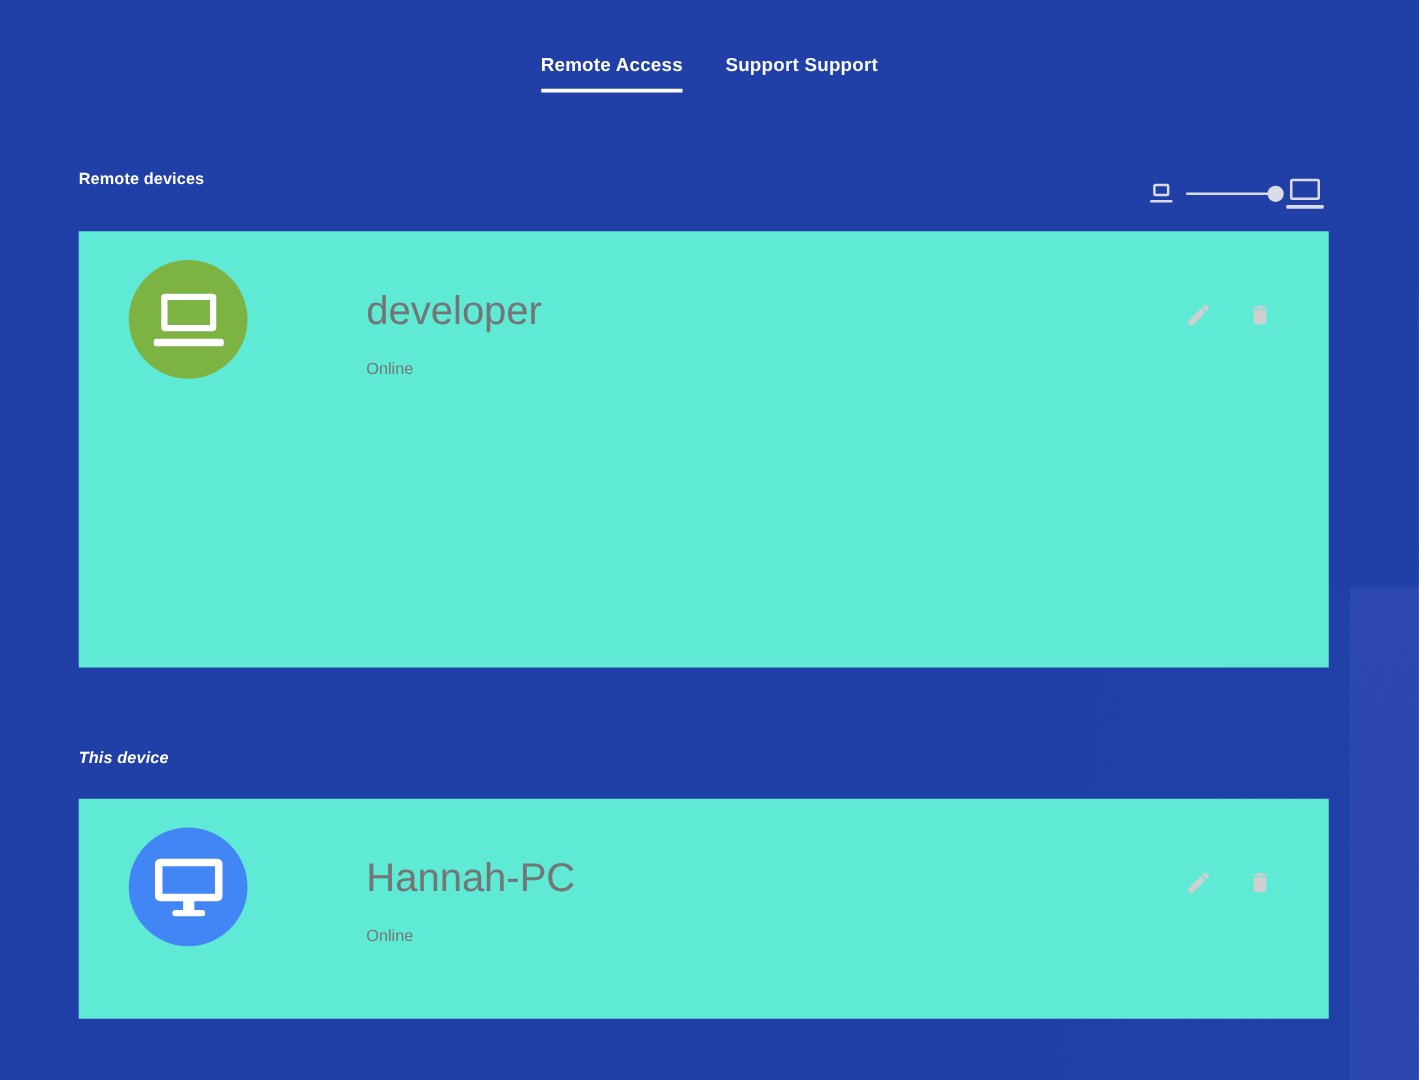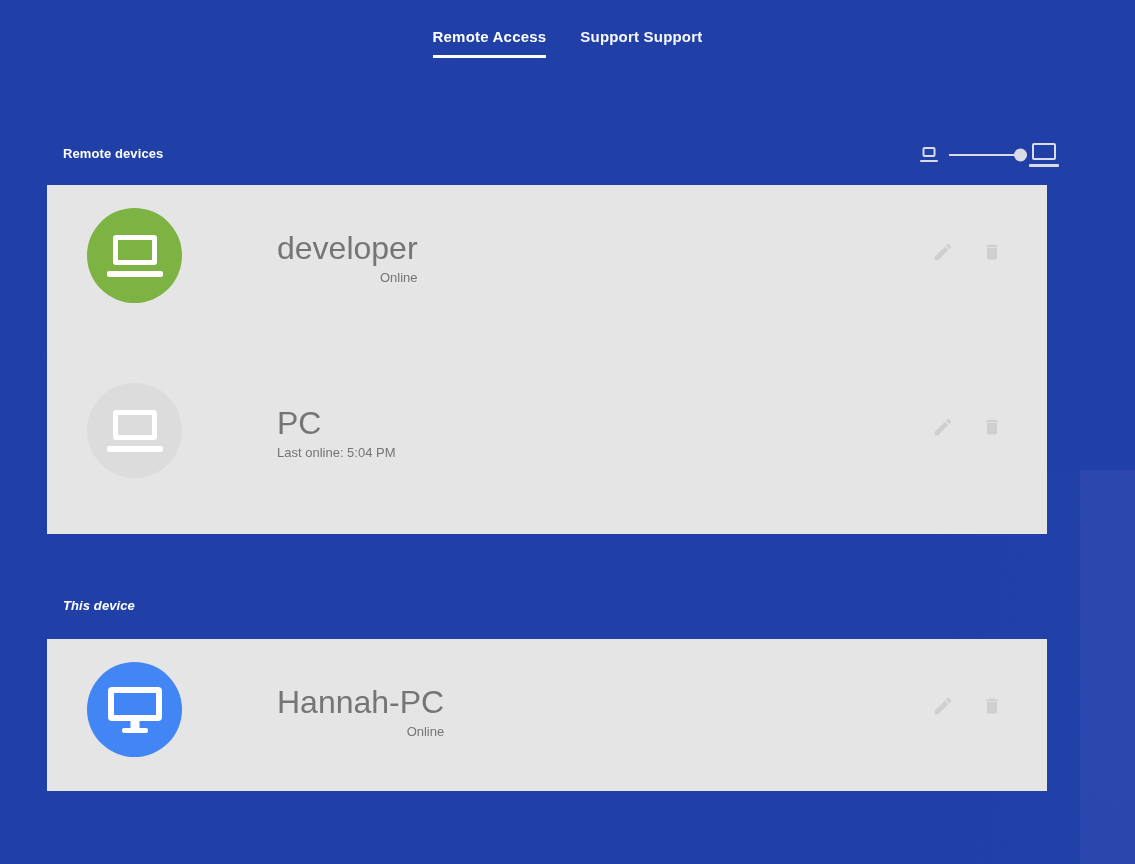--- a/index.html
+++ b/index.html
@@ -89,21 +89,21 @@
 
   
   #app {
     position: absolute;
     inset: 0;
     z-index: 2;
   }
 
   .tabbar {
     position: absolute;
-    top: 28px;
+    top: 44px;
     left: 0;
     width: 1135px;
     display: flex;
     justify-content: center;
     gap: 34px;
   }
   .tab {
     position: relative;
     font-size: 15px;
     font-weight: bold;
@@ -125,21 +125,21 @@
   .tab.inactive { opacity: 0.97; }
 
   .section-head {
     position: absolute;
     left: 63px;
     font-size: 13px;
     font-weight: bold;
     color: #ffffff;
     letter-spacing: 0.1px;
   }
-  #head-remote { top: 146px; }
+  #head-remote { top: 135px; }
   #head-this   { top: 598px; font-style: italic; }
 
   
   .sizer {
     position: absolute;
     top: 140px;
     left: 920px;
     width: 150px;
     height: 30px;
     display: flex;
@@ -184,26 +184,26 @@
     width: 13px;
     height: 13px;
     border-radius: 50%;
     background: #d9dce6;
     cursor: pointer;
   }
 
   
   .card {
     position: absolute;
-    left: 47px;
+    left: 63px;
     width: 1000px;
-    background: #e5e5e5;
+    background: #5eead4;
   }
   #card-remote { top: 185px; height: 349px; }
-  #card-this   { top: 639px; height: 152px; }
+  #card-this   { top: 639px; height: 176px; }
 
   .device-row {
     position: relative;
     height: 174px;
     box-sizing: border-box;
   }
   .device-row + .device-row { border-top: 1px solid #e4e4e4; }
 
   .avatar {
     position: absolute;
@@ -269,25 +269,24 @@
     top: 44px;
   }
   .device-name {
     font-size: 32px;
     color: #757575;
     line-height: 38px;
     font-weight: normal;
     white-space: nowrap;
   }
   .device-status {
-    margin-top: 3px;
+    margin-top: 20px;
     font-size: 13px;
     color: #757575;
     white-space: nowrap;
-    text-align: right;
   }
 
   .row-actions {
     position: absolute;
     right: 43px;
     top: 56px;
     display: flex;
     align-items: center;
     gap: 28px;
   }
@@ -355,44 +354,20 @@
           </svg>
         </div>
         <div class="icon-btn">
           <svg width="20" height="22" viewBox="0 0 24 24" fill="#cfcfcf">
             <path d="M6 19a2 2 0 0 0 2 2h8a2 2 0 0 0 2-2V7H6v12zM19 4h-3.5l-1-1h-5l-1 1H5v2h14V4z"></path>
           </svg>
         </div>
       </div>
     </div>
 
-    <div class="device-row">
-      <div class="avatar grey">
-        <div class="glyph-laptop">
-          <span class="g-screen"></span>
-          <span class="g-base"></span>
-        </div>
-      </div>
-      <div class="device-text">
-        <div class="device-name">PC</div>
-        <div class="device-status">Last online: 5:04 PM</div>
-      </div>
-      <div class="row-actions">
-        <div class="icon-btn">
-          <svg width="22" height="22" viewBox="0 0 24 24" fill="#cfcfcf">
-            <path d="M3 17.25V21h3.75L17.81 9.94l-3.75-3.75L3 17.25zM20.71 7.04a1 1 0 0 0 0-1.41l-2.34-2.34a1 1 0 0 0-1.41 0l-1.83 1.83 3.75 3.75 1.83-1.83z"></path>
-          </svg>
-        </div>
-        <div class="icon-btn">
-          <svg width="20" height="22" viewBox="0 0 24 24" fill="#cfcfcf">
-            <path d="M6 19a2 2 0 0 0 2 2h8a2 2 0 0 0 2-2V7H6v12zM19 4h-3.5l-1-1h-5l-1 1H5v2h14V4z"></path>
-          </svg>
-        </div>
-      </div>
-    </div>
 
   </div>
 
   <div class="section-head" id="head-this">This device</div>
 
   <div class="card" id="card-this">
     <div class="device-row">
       <div class="avatar blue">
         <div class="glyph-monitor">
           <span class="m-screen"></span>

